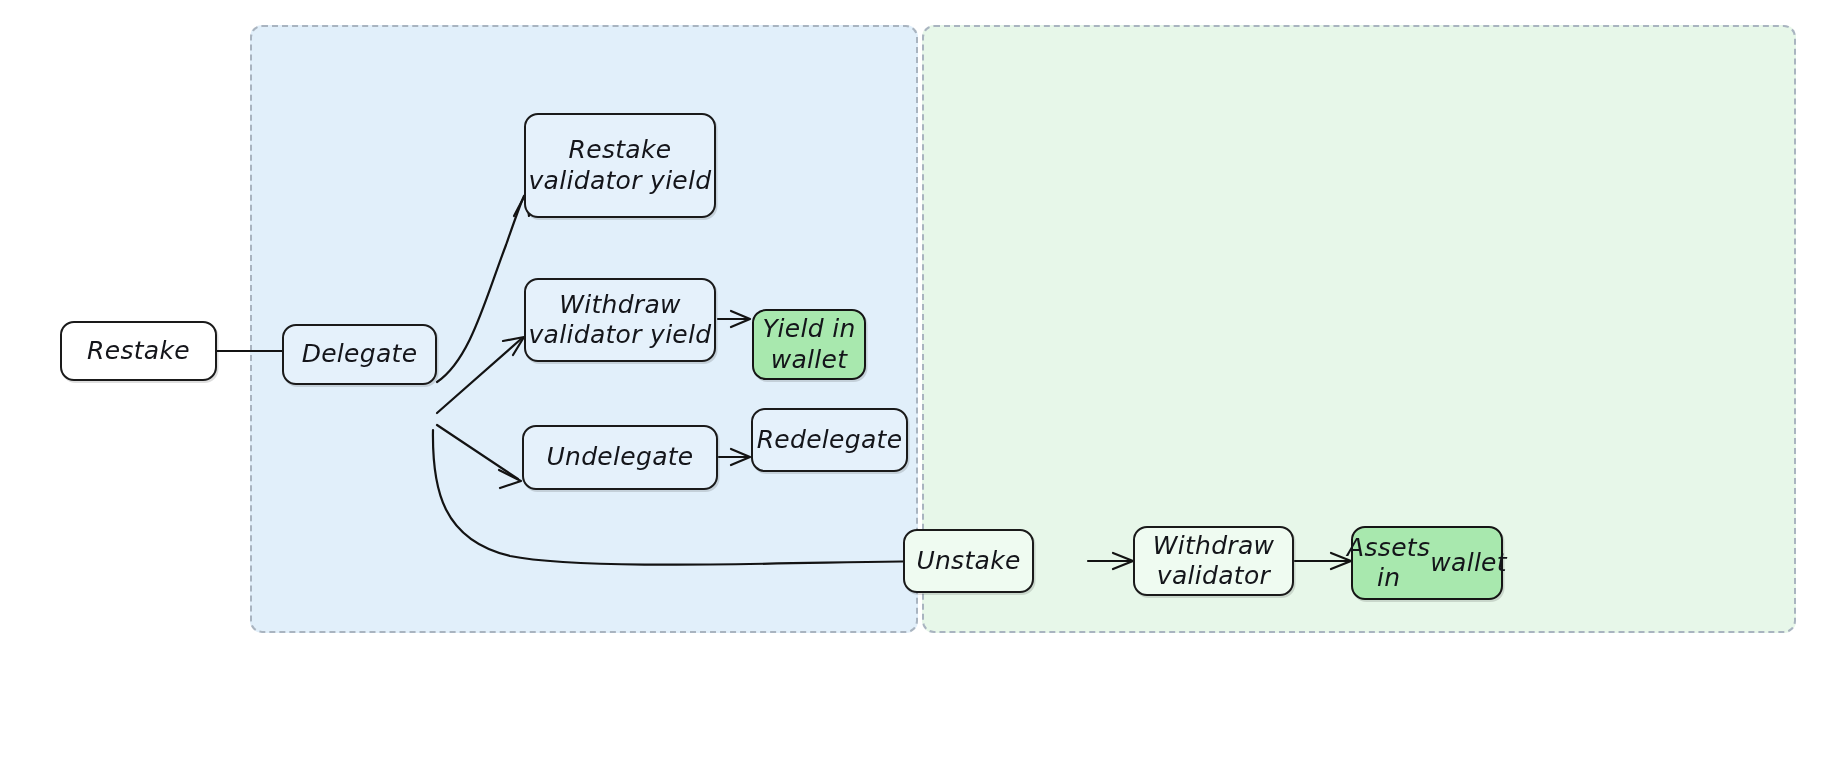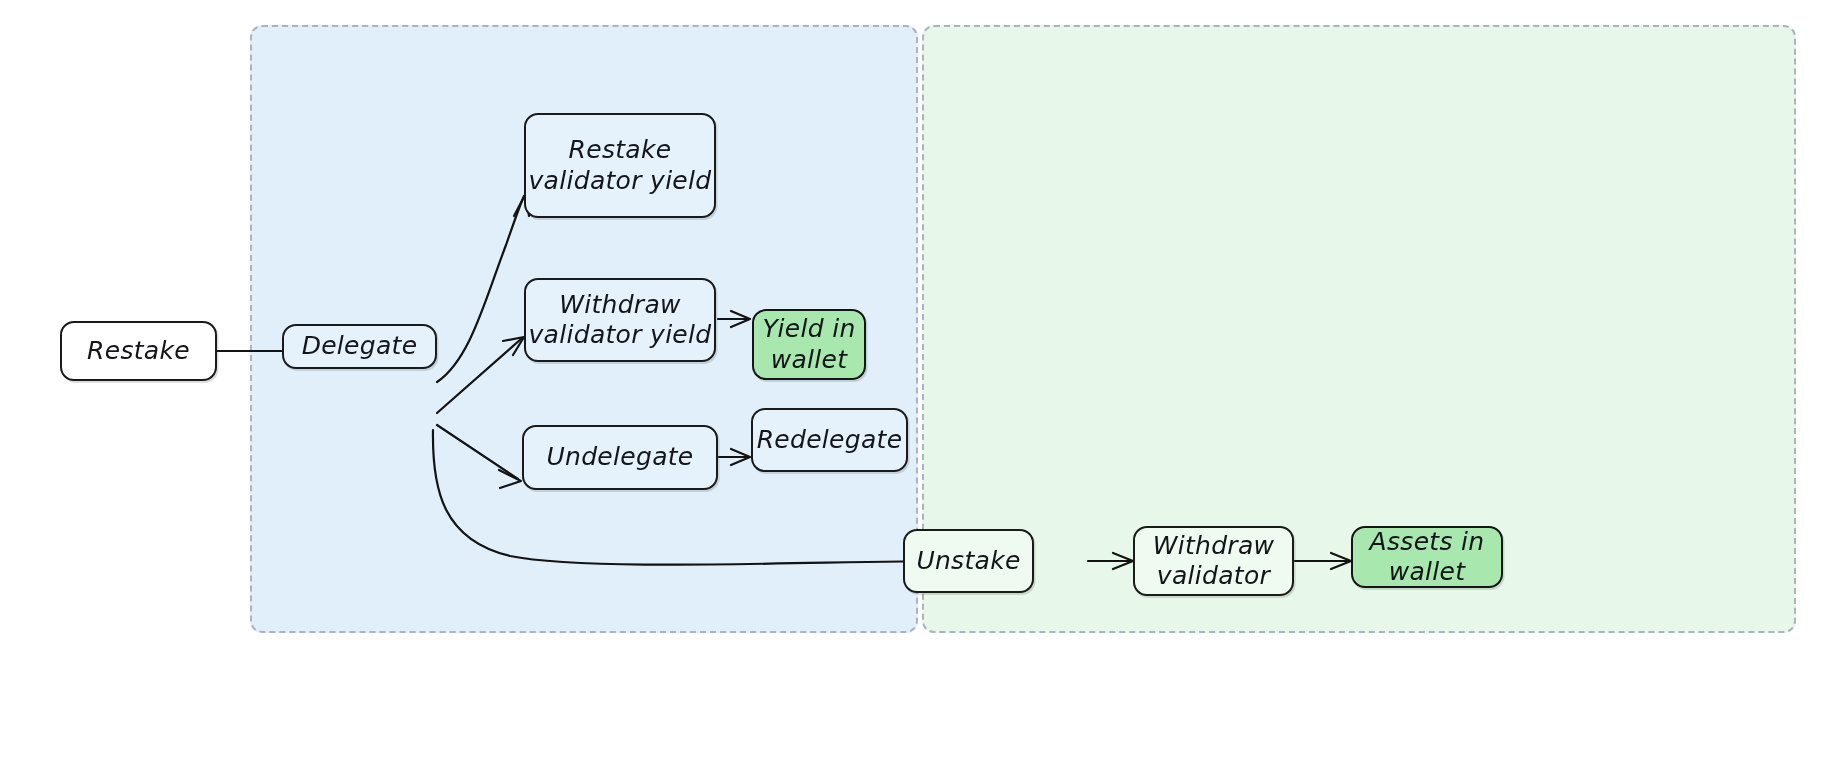--- a/index.html
+++ b/index.html
@@ -84,21 +84,21 @@
       <path class="edge" d="M1295,561 L1349,561"></path>
       <path class="ahead" d="M1331,553 L1351,561 L1331,569"></path>
     </g>
 
   </svg>
 
   <div class="node plain-white" style="left:60px;top:321px;width:157px;height:60px;">
     <span>Restake</span>
   </div>
 
-  <div class="node on-blue" style="left:282px;top:324px;width:155px;height:45px;">
+  <div class="node on-blue" style="left:282px;top:324px;width:155px;height:61px;">
     <span>Delegate</span>
   </div>
 
   <div class="node on-blue" style="left:524px;top:113px;width:192px;height:105px;flex-direction:column;">
     <span>Restake</span>
     <span>validator yield</span>
   </div>
 
   <div class="node on-blue" style="left:524px;top:278px;width:192px;height:84px;flex-direction:column;">
     <span>Withdraw</span>
@@ -120,18 +120,18 @@
 
   <div class="node on-green" style="left:903px;top:529px;width:131px;height:64px;font-style:italic;">
     <span>Unstake</span>
   </div>
 
   <div class="node on-green" style="left:1133px;top:526px;width:161px;height:70px;flex-direction:column;">
     <span>Withdraw</span>
     <span>validator</span>
   </div>
 
-  <div class="node hl-green" style="left:1351px;top:526px;width:152px;height:62px;flex-direction:column;">
+  <div class="node hl-green" style="left:1351px;top:526px;width:152px;height:74px;flex-direction:row;">
     <span>Assets in</span>
     <span>wallet</span>
   </div>
 
 </div>
 
 </body></html>

